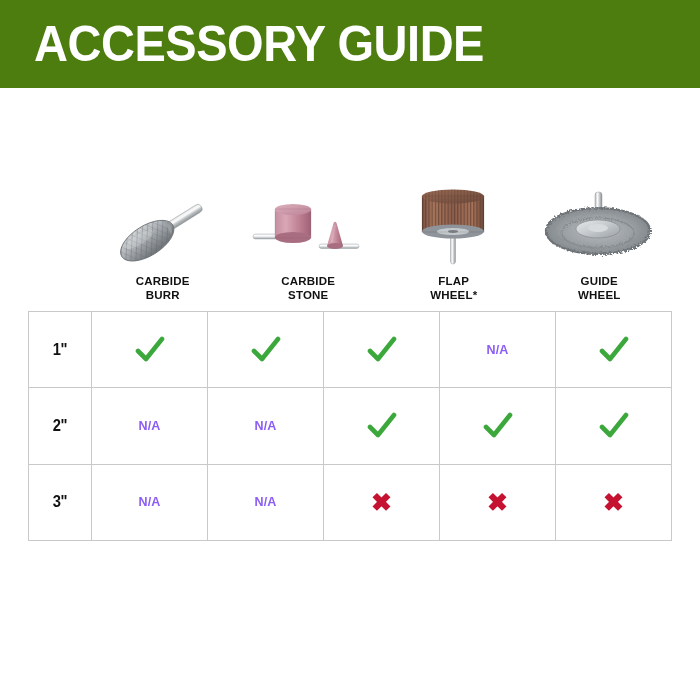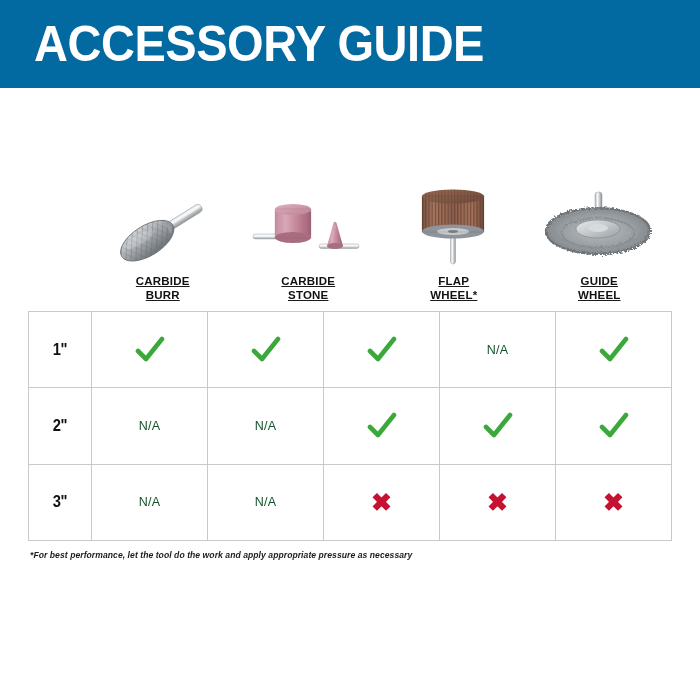--- a/index.html
+++ b/index.html
@@ -15,21 +15,21 @@
     position: relative;
     overflow: hidden;
   }
 
   
   .banner {
     position: absolute;
     left: 0; top: 0;
     width: 700px;
     height: 88px;
-    background: #0369a1;
+    background: #4d7c0f;
   }
   .banner-title {
     position: absolute;
     left: 34px;
     top: 16px;
     font-family: "Liberation Sans", sans-serif;
     font-weight: bold;
     font-size: 50px;
     line-height: 56px;
     letter-spacing: -0.5px;
@@ -48,21 +48,20 @@
     height: 124px;
     display: flex;
   }
   .prod-spacer { width: 62px; flex: 0 0 62px; }
   .prod-cell {
     flex: 1 1 0;
     display: flex;
     flex-direction: column;
     align-items: center;
     justify-content: flex-end;
-    text-decoration: underline;
   }
   .prod-art {
     height: 86px;
     width: 100%;
     display: flex;
     align-items: flex-end;
     justify-content: center;
     position: relative;
   }
   .prod-label {
@@ -112,22 +111,22 @@
   }
   .rowhead-txt {
     font-size: 16px;
     font-weight: bold;
     letter-spacing: -0.3px;
     color: #111;
     transform: scaleX(0.92);
   }
   .cell-na {
     font-size: 12.5px;
-    font-weight: normal;
-    color: #14532d;
+    font-weight: bold;
+    color: #8b5cf6;
     letter-spacing: 0.2px;
   }
   .mark-check {
     display: block;
   }
   .mark-x {
     font-size: 25px;
     font-weight: bold;
     color: #c41230;
     line-height: 1;
@@ -395,14 +394,13 @@
     <div class="gcell">
       <span class="mark-x">✖</span>
     </div>
     <div class="gcell">
       <span class="mark-x">✖</span>
     </div>
   </div>
 </div>
 
 <div class="notes">
-  <div class="note">*For best performance, let the tool do the work and apply appropriate pressure as necessary</div>
 </div>
 
 </body></html>

